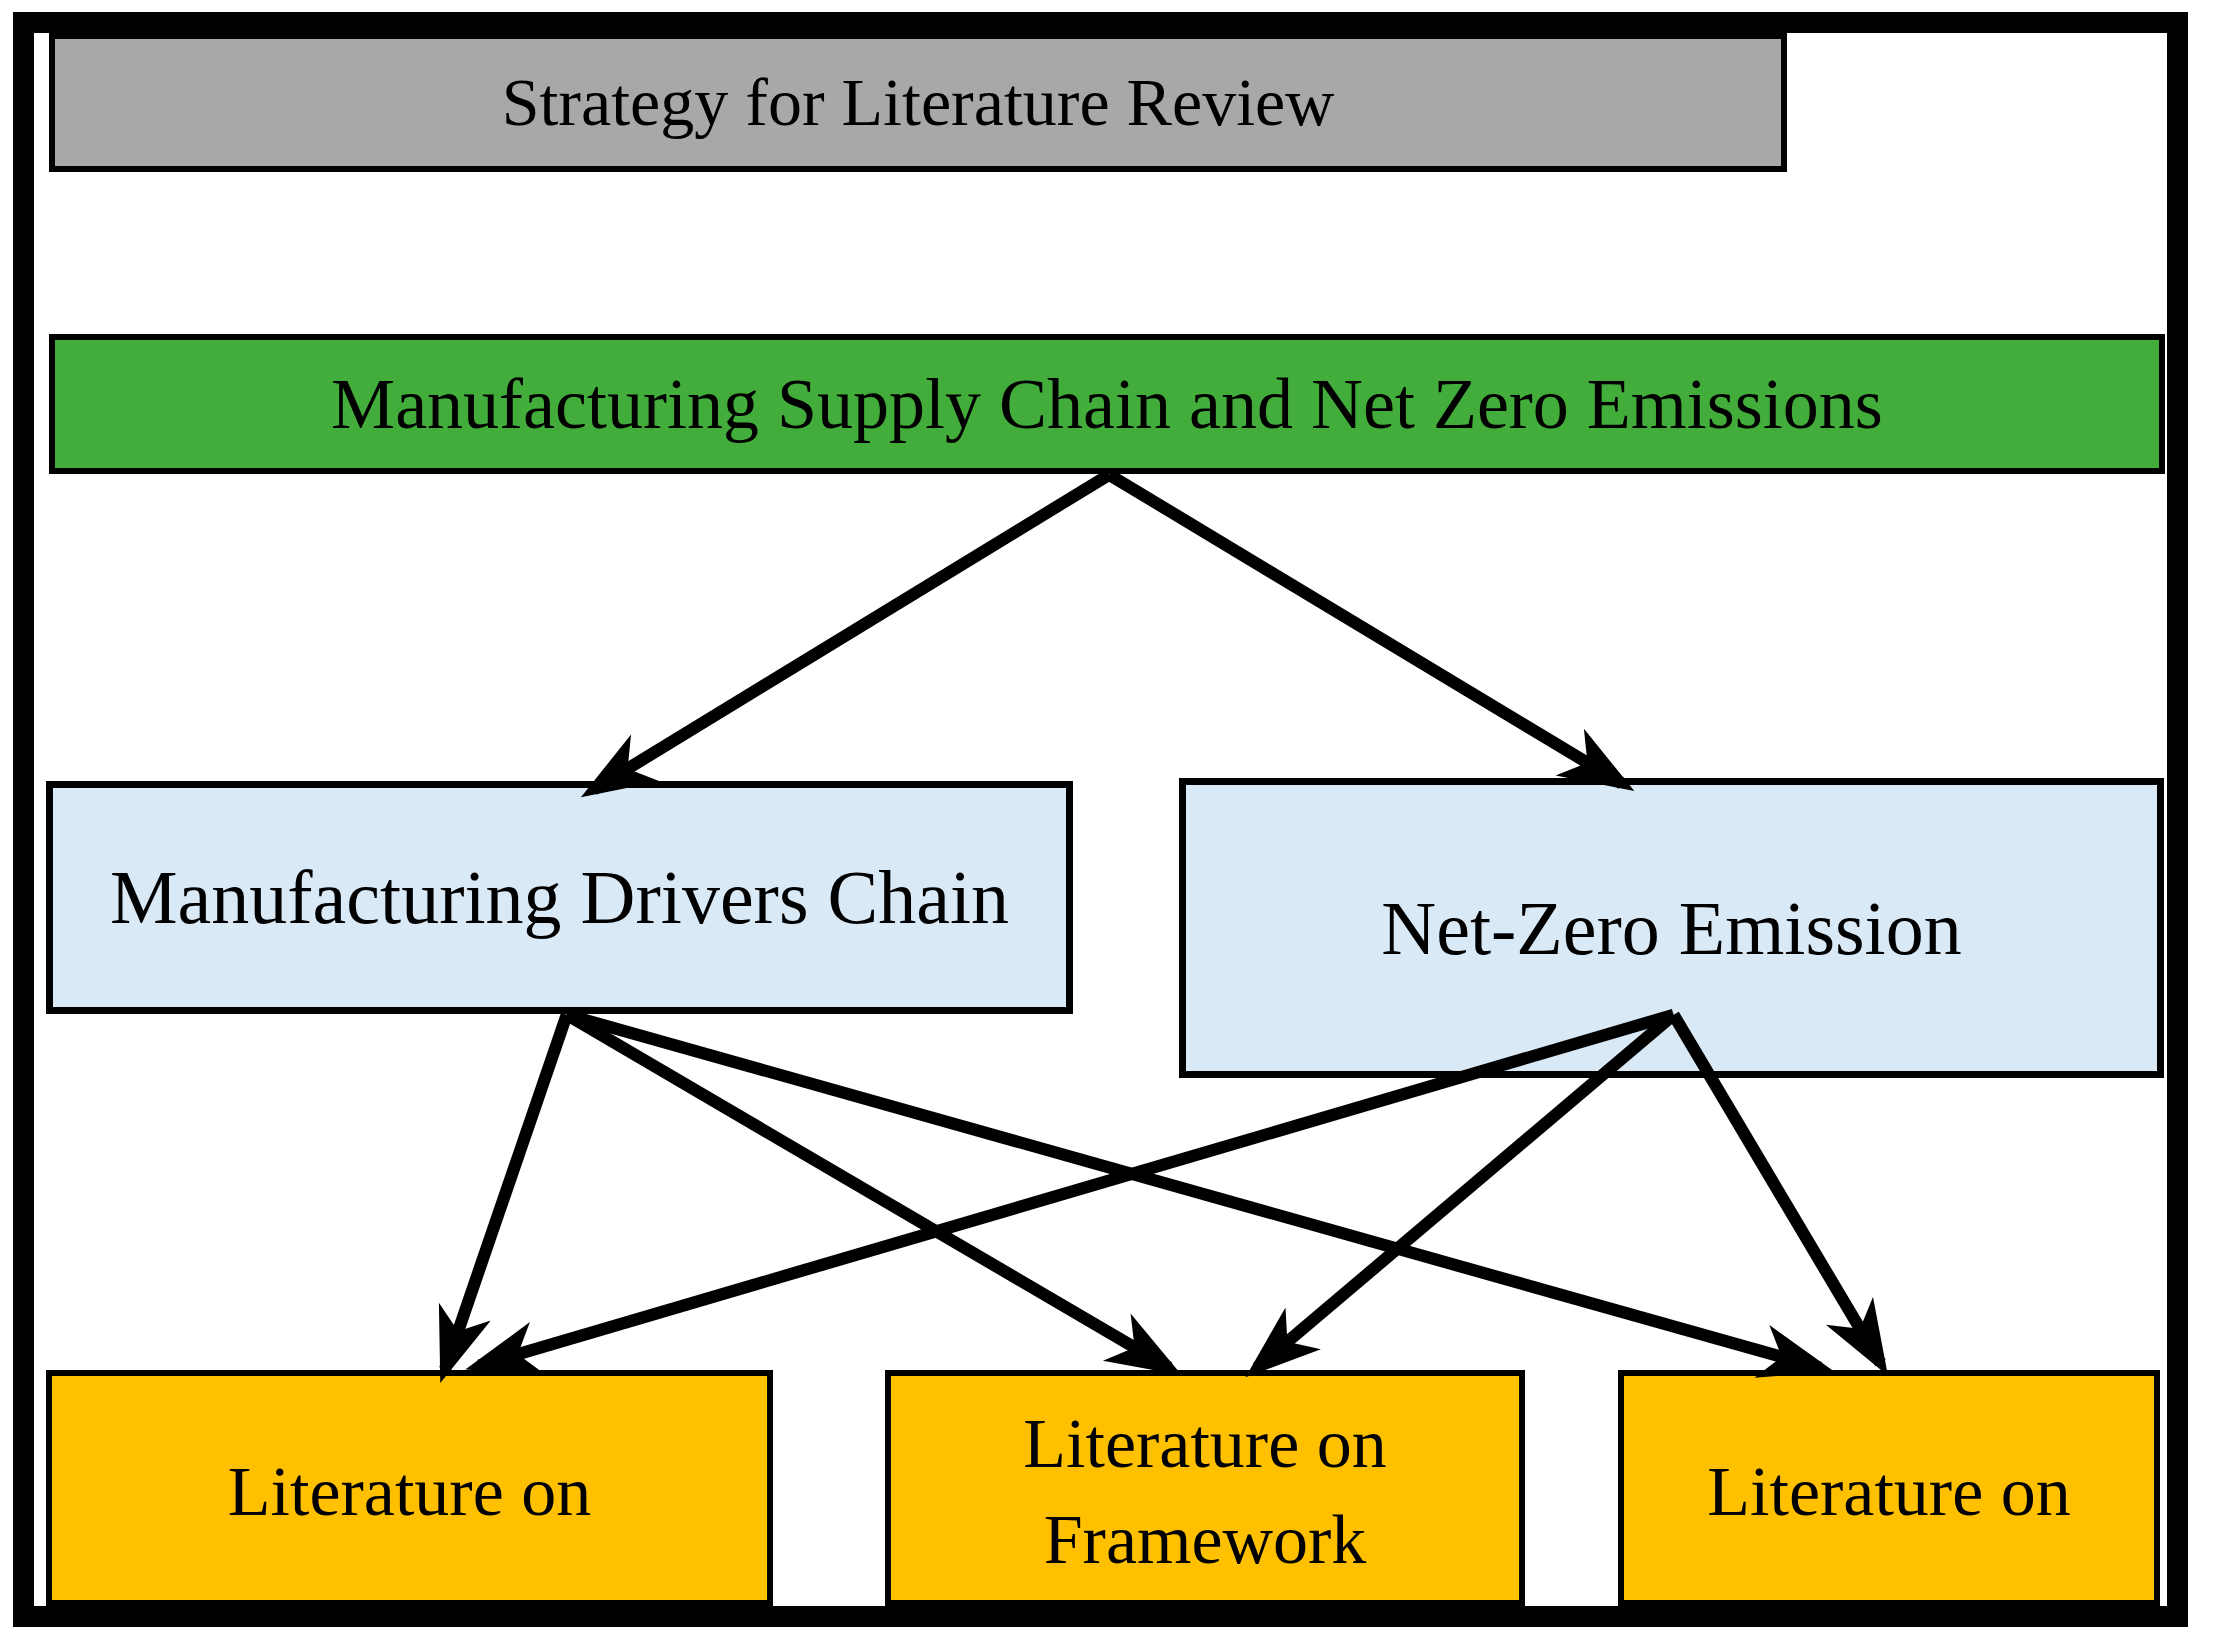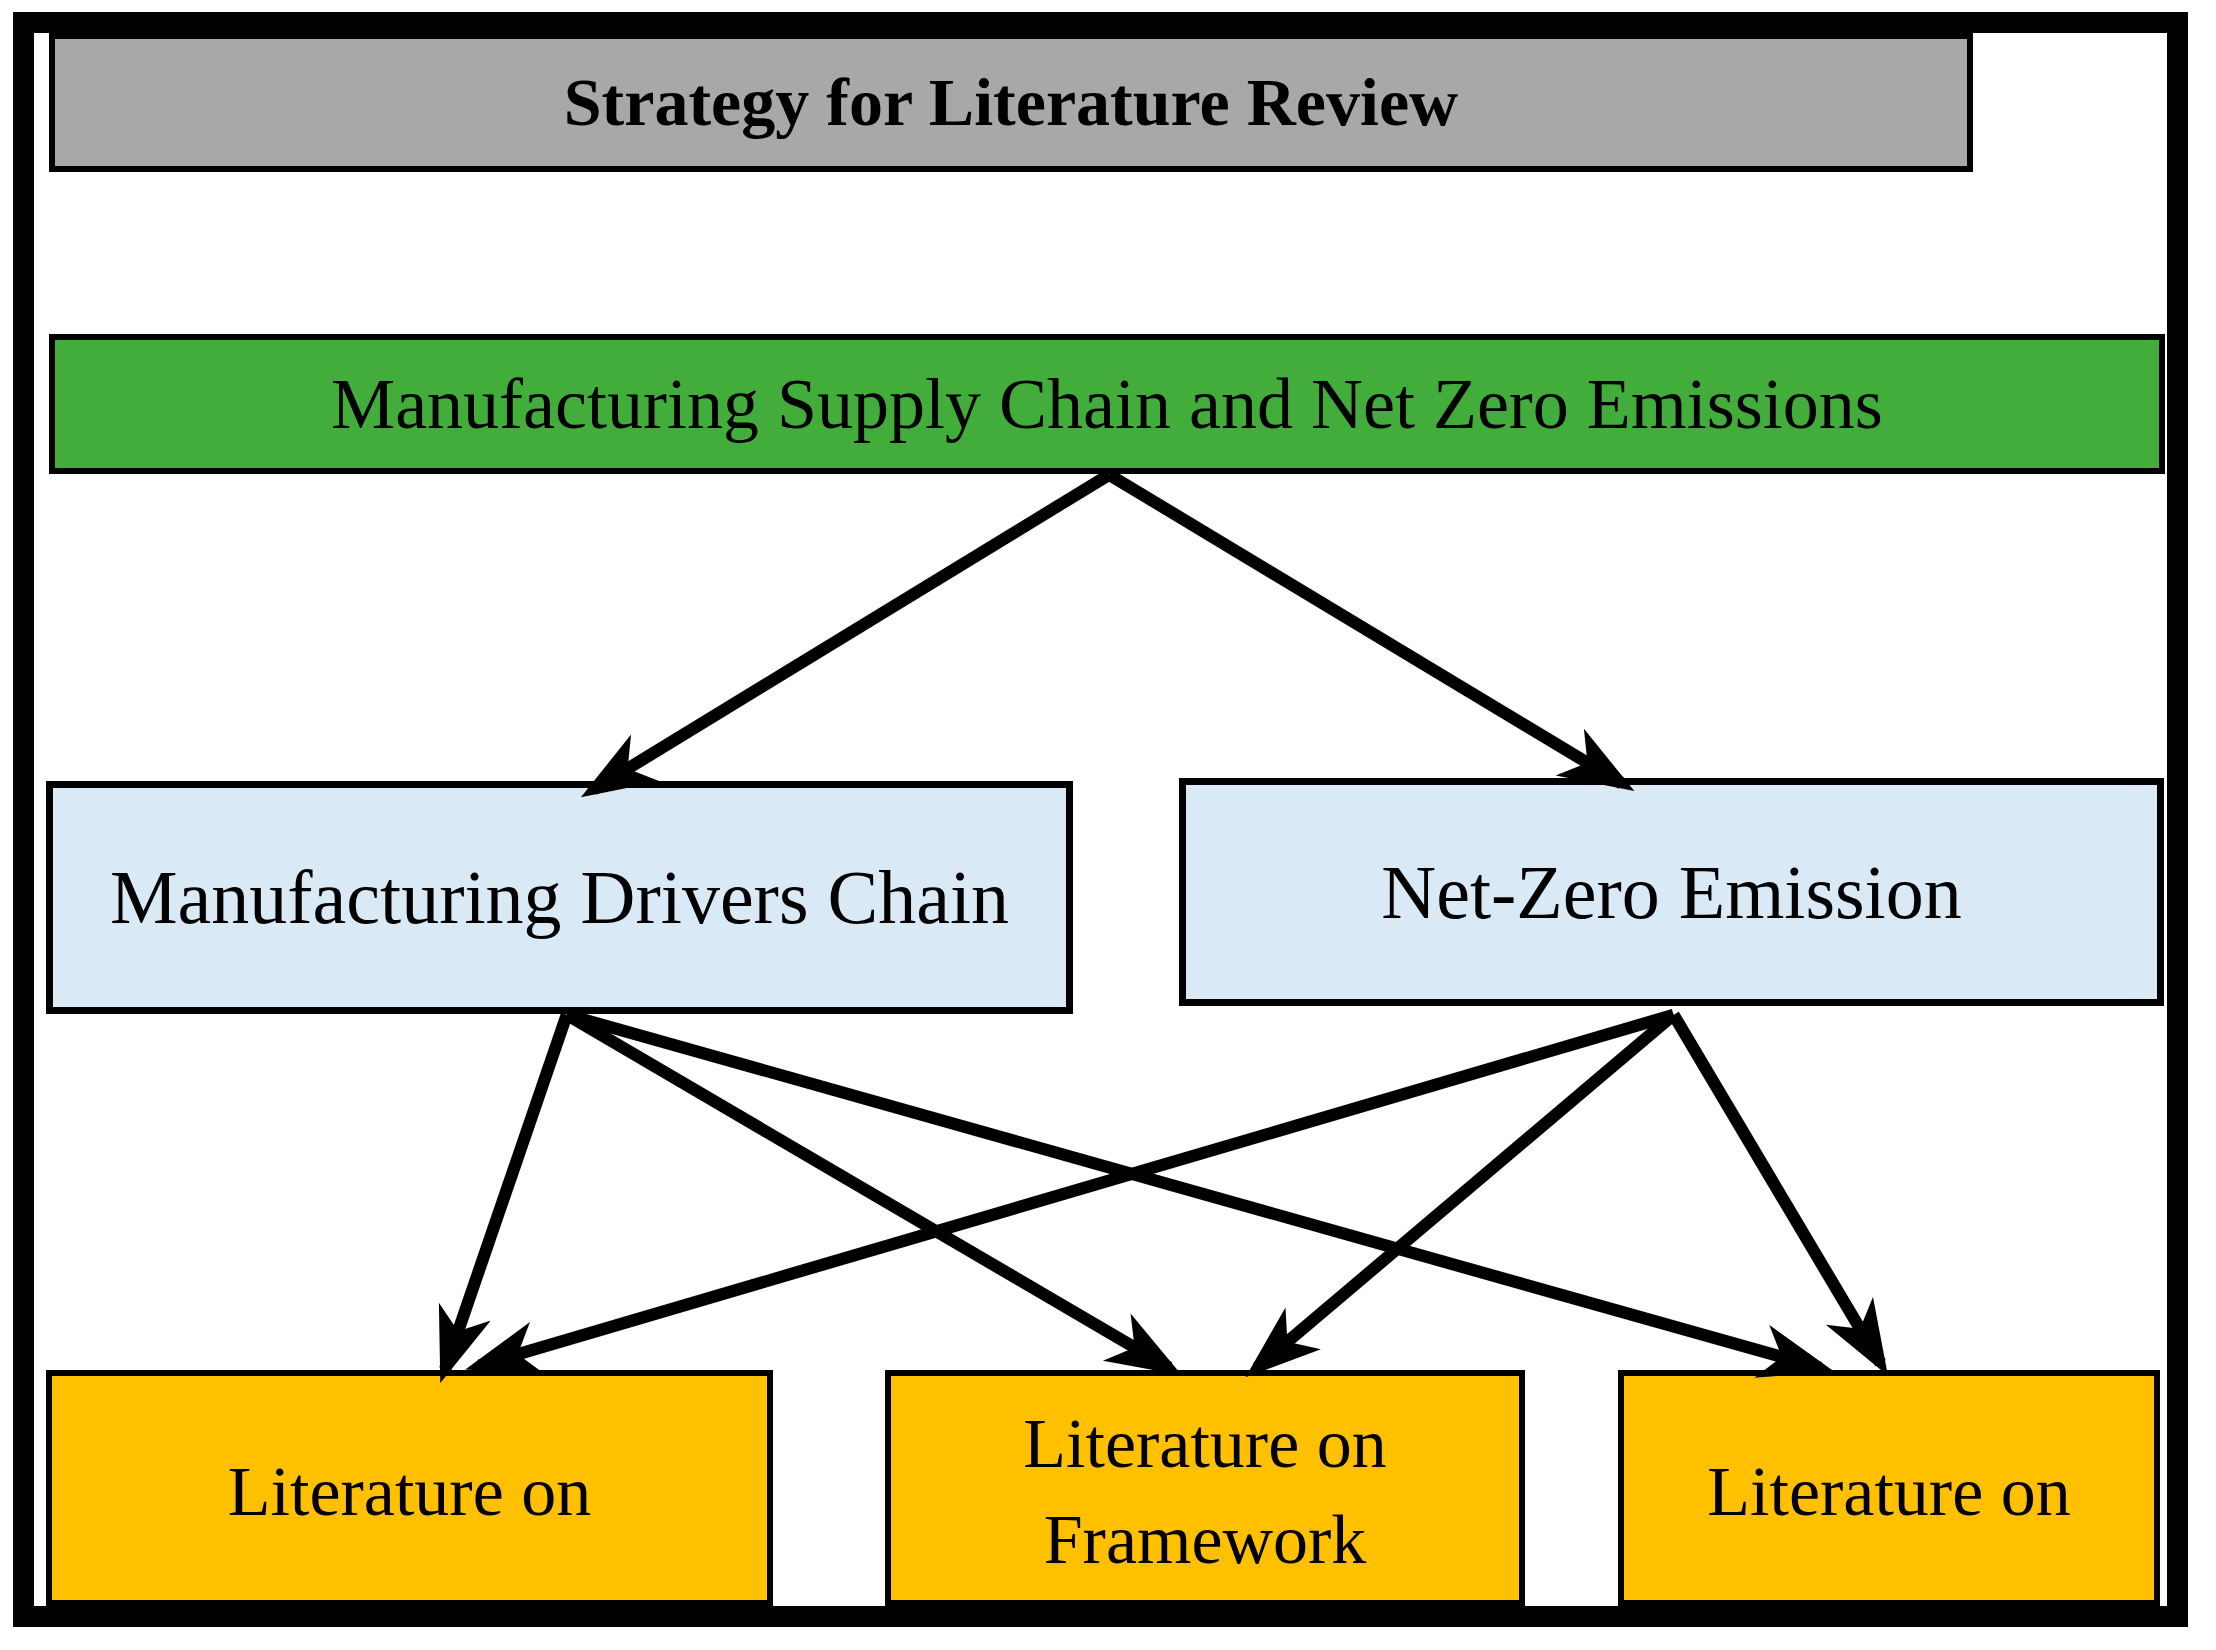--- a/index.html
+++ b/index.html
@@ -29,37 +29,36 @@
     position: absolute;
     box-sizing: border-box;
     display: flex;
     align-items: center;
     justify-content: center;
     text-align: center;
     color: var(--text, #000000);
   }
   .bar { border: 6px solid var(--frame, #000000); }
   .title-bar {
-    left: 49px; top: 33px; width: 1924px; height: 139px;
+    left: 49px; top: 33px; width: 1738px; height: 139px;
     background: var(--box-gray, #A8A8A8);
     font-size: 68px;
-    font-weight: bold;
   }
   .green-bar {
     left: 49px; top: 334px; width: 2116px; height: 140px;
     background: var(--box-green, #43AD3C);
     font-size: 72px;
   }
   .blue-box {
     border: 7.6px solid var(--frame, #000000);
     background: var(--box-blue, #DAE9F6);
     font-size: 76px;
   }
   .blue-left  { left: 46px;   top: 781px; width: 1027px; height: 233px; }
-  .blue-right { left: 1179px; top: 778px; width: 985px; height: 228px; }
+  .blue-right { left: 1179px; top: 778px; width: 985px; height: 300px; }
   .orange-box {
     border: 6px solid var(--frame, #000000);
     background: var(--box-orange, #FFC000);
     font-size: 70px;
     line-height: 96px;
     flex-direction: column;
     padding-top: 7.6px;
   }
   .orange-1 { left: 46px;   top: 1370px; width: 727px; height: 236px; }
   .orange-2 { left: 885px; top: 1370px; width: 640px; height: 236px; }

